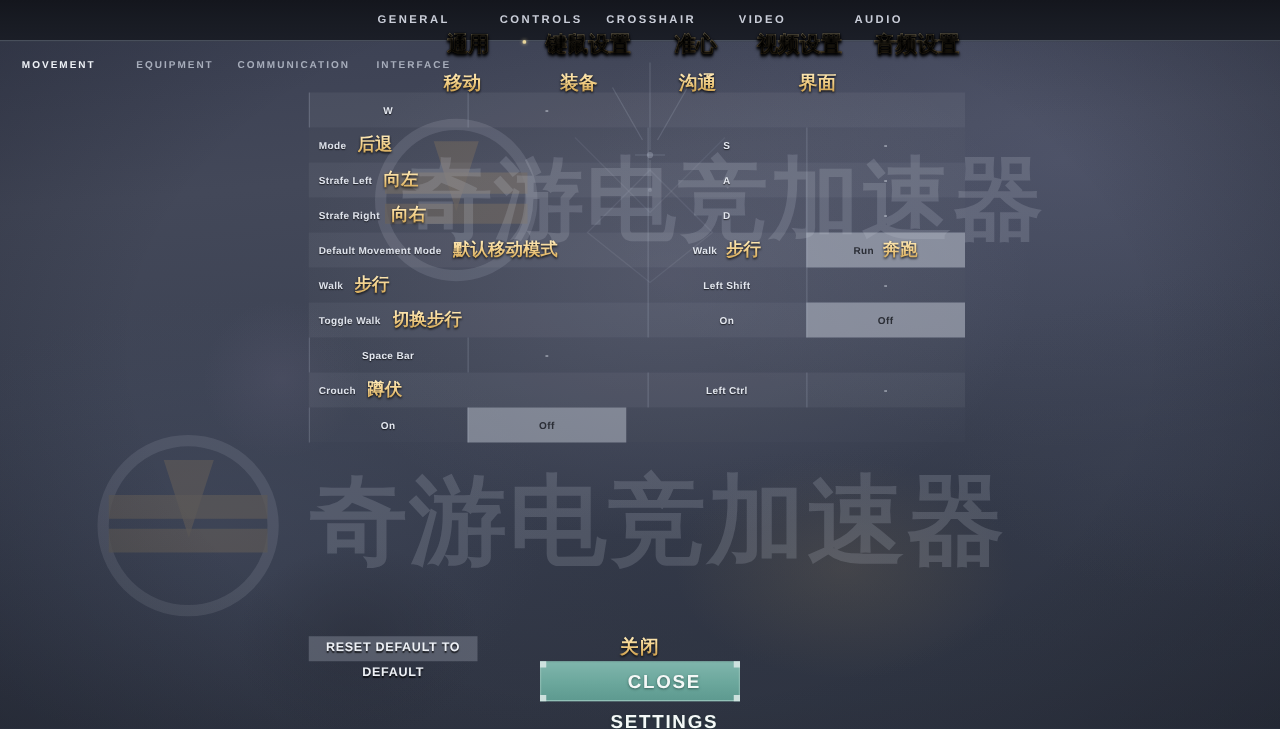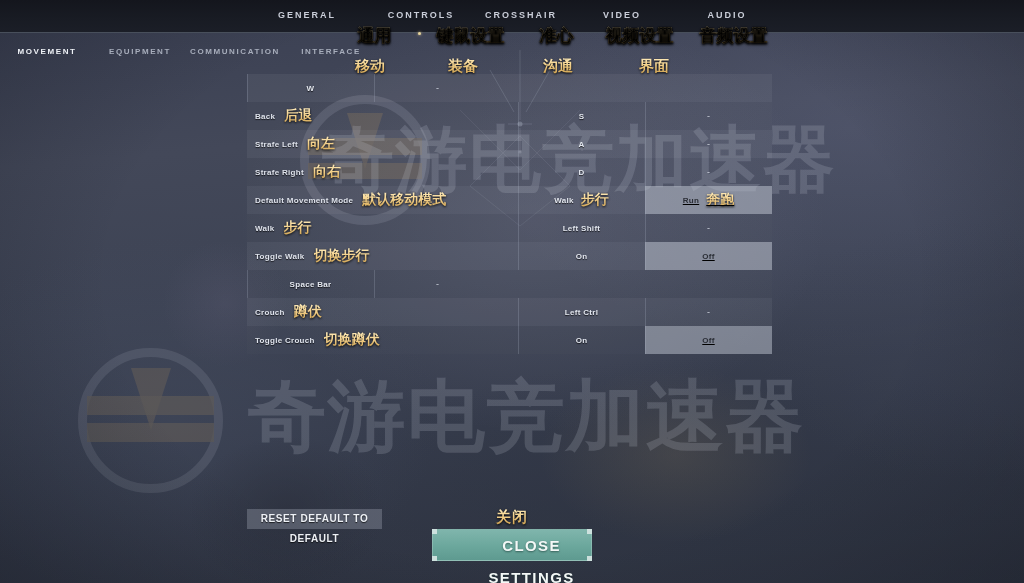--- a/index.html
+++ b/index.html
@@ -67,21 +67,21 @@
   #deco { position:absolute; left:430px; top:40px; width:180px; height:190px; opacity:.55; }
 
   
   #topbar {
     position:absolute; left:0; top:0; width:1024px; height:33px;
     background:linear-gradient(to bottom,#14161d 0%,#181b23 55%,#1b1e27 100%);
     border-bottom:1px solid rgba(150,165,185,0.40);
   }
   #tabs-en {
     position:absolute; left:0; top:10px; width:1024px;
-    display:flex; justify-content:center; gap:16px;
+    display:flex; justify-content:center; gap:4px;
   }
   .tab-en {
     font-size:9px; letter-spacing:2.0px; font-weight:700;
     color:#c9cdd8; text-align:center;
   }
 
   #tabs-cn {
     position:absolute; left:0; top:24px; width:1024px;
     display:flex; justify-content:center; align-items:flex-start;margin-left:44px;
   }
@@ -166,21 +166,21 @@
     color:#e3e7ef; text-shadow:0 1px 1px rgba(0,0,0,.7);
   }
   .bind-cn {
     font-family:"DejaVu Sans", sans-serif;
     font-size:14px; font-weight:700;
     background:linear-gradient(to bottom,#ffeec0 0%,#f3d08a 48%,#c89a46 100%);
     -webkit-background-clip:text; background-clip:text;
     -webkit-text-fill-color:transparent;
     filter:drop-shadow(0 1px 1px rgba(0,0,0,.85));
   }
-  .cell-bind.hl { background:rgba(190,196,208,0.50);text-decoration:underline; }
+  .cell-bind.hl { background:rgba(190,196,208,0.50); }
   .cell-bind.hl .bind-en { color:#2b2e36; text-shadow:none; }
   .dash { font-size:9px; color:#cfd4de; }
 
   
   #reset-wrap { position:absolute; left:247px; top:509px; width:135px; text-align:center; }
   #reset-cn {
     font-family:"DejaVu Sans", sans-serif;
     font-size:15px; font-weight:700; letter-spacing:1px;
     background:linear-gradient(to bottom,#ffeec0 0%,#f2ce85 48%,#c2913d 100%);
     -webkit-background-clip:text; background-clip:text;
@@ -301,21 +301,21 @@
         <span class="divider"></span>
         <span class="bind-en">W</span>
       </div>
       <div class="cell-bind">
         <span class="divider"></span>
         <span class="dash">-</span>
       </div>
     </div>
     <div class="row even">
       <div class="cell-name">
-        <span class="lbl-en">Back</span>
+        <span class="lbl-en">Mode</span>
         <span class="lbl-cn">后退</span>
       </div>
       <div class="cell-bind">
         <span class="divider"></span>
         <span class="bind-en">S</span>
       </div>
       <div class="cell-bind">
         <span class="divider"></span>
         <span class="dash">-</span>
       </div>
@@ -410,24 +410,20 @@
       <div class="cell-bind">
         <span class="divider"></span>
         <span class="bind-en">Left Ctrl</span>
       </div>
       <div class="cell-bind">
         <span class="divider"></span>
         <span class="dash">-</span>
       </div>
     </div>
     <div class="row even">
-      <div class="cell-name">
-        <span class="lbl-en">Toggle Crouch</span>
-        <span class="lbl-cn">切换蹲伏</span>
-      </div>
       <div class="cell-bind">
         <span class="divider"></span>
         <span class="bind-en">On</span>
       </div>
       <div class="cell-bind hl">
         <span class="divider"></span>
         <span class="bind-en">Off</span>
       </div>
     </div>
   </div>

